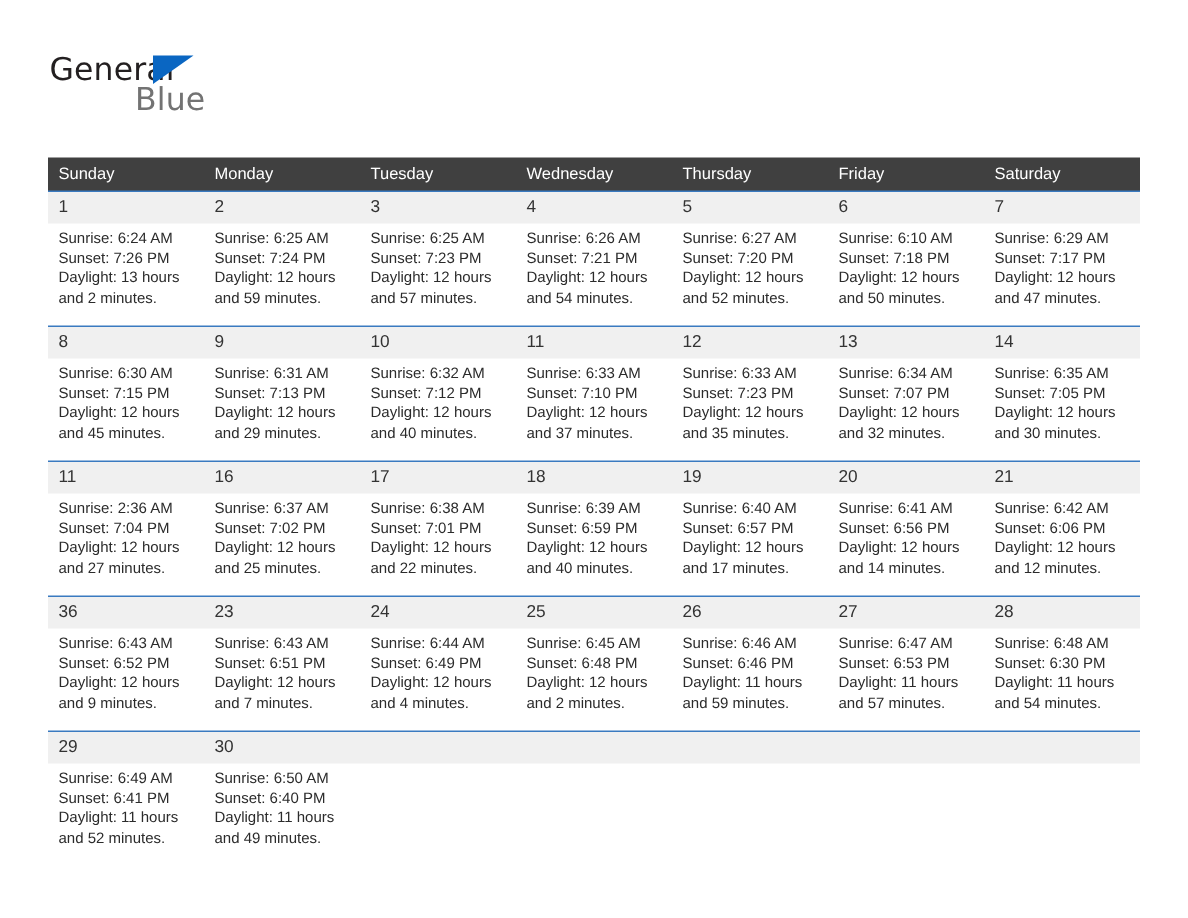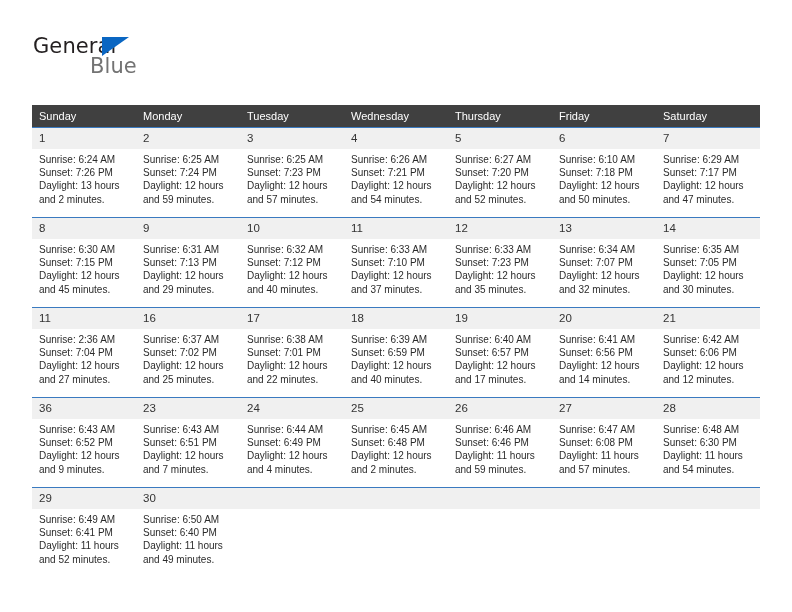--- a/index.html
+++ b/index.html
@@ -414,21 +414,21 @@
                 <div>Daylight: 11 hours</div>
                 <div>and 59 minutes.</div>
               </div>
             </div>
           </td>
           <td>
             <div class="cell">
               <div class="daynum">27</div>
               <div class="info">
                 <div>Sunrise: 6:47 AM</div>
-                <div>Sunset: 6:08 PM</div>
+                <div>Sunset: 6:53 PM</div>
                 <div>Daylight: 11 hours</div>
                 <div>and 57 minutes.</div>
               </div>
             </div>
           </td>
           <td>
             <div class="cell">
               <div class="daynum">28</div>
               <div class="info">
                 <div>Sunrise: 6:48 AM</div>

